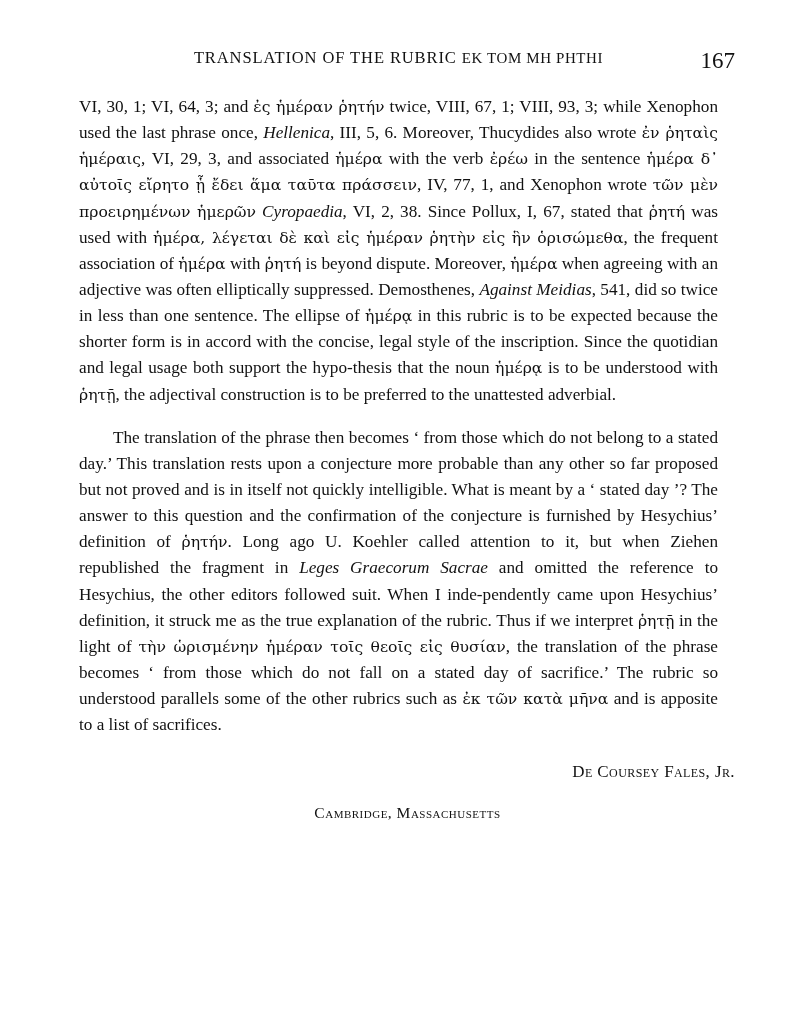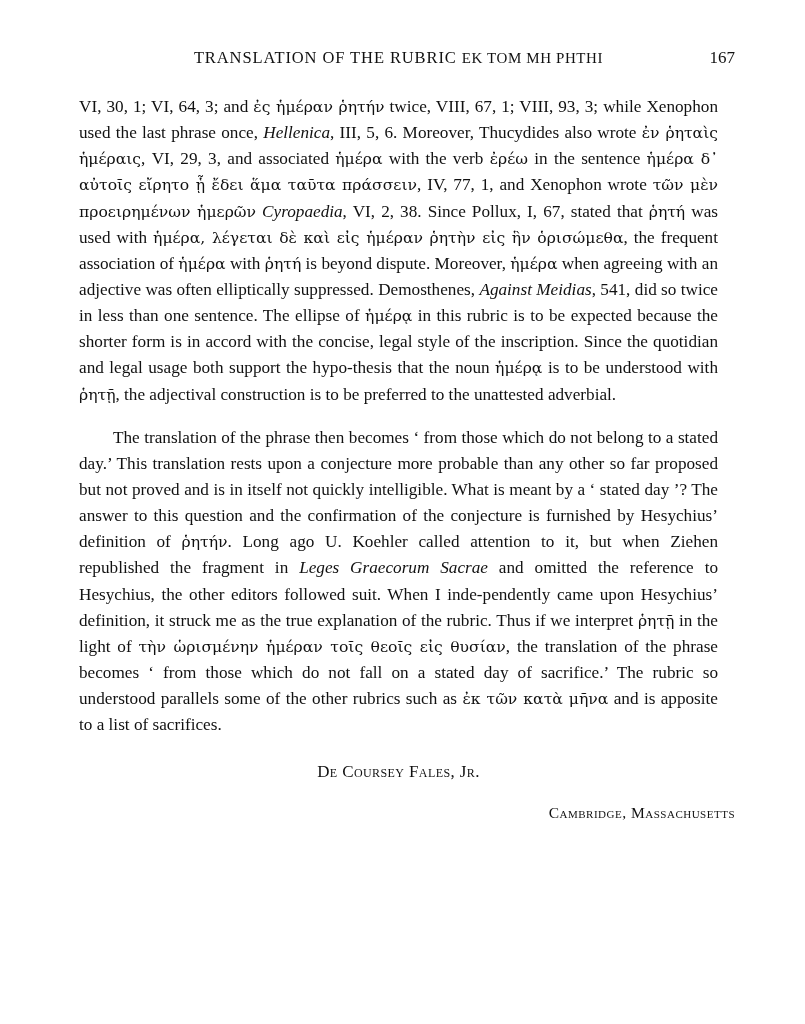--- a/index.html
+++ b/index.html
@@ -34,21 +34,21 @@
     white-space: nowrap;
   }
   .head-title .greekcaps {
     font-size: 15px;
     letter-spacing: 0.6px;
   }
   .page-number {
     position: absolute;
     right: 0;
     top: 0;
-    font-size: 17px;
+    font-size: 23px;
     font-family: "Liberation Serif", serif;
   }
   .body-text {
     font-size: 17.2px;
     line-height: 1.52;
     text-align: justify;
     text-justify: inter-word;
     hyphens: manual;
   }
   .body-text p {
@@ -59,28 +59,28 @@
   }
   .gr {
     font-family: "DejaVu Serif", serif;
     font-size: 15.6px;
   }
   .it {
     font-style: italic;
   }
   .signature {
     margin-top: 24px;
-    text-align: center;
+    text-align: right;
     font-size: 17px;
     font-variant: small-caps;
     letter-spacing: 0.4px;
   }
   .place {
     margin-top: 22px;
-    text-align: right;
+    text-align: center;
     font-size: 15.5px;
     font-variant: small-caps;
     letter-spacing: 0.5px;
     padding-left: 18px;
   }
 </style>
 </head>
 <body>
 
 <div class="page">

